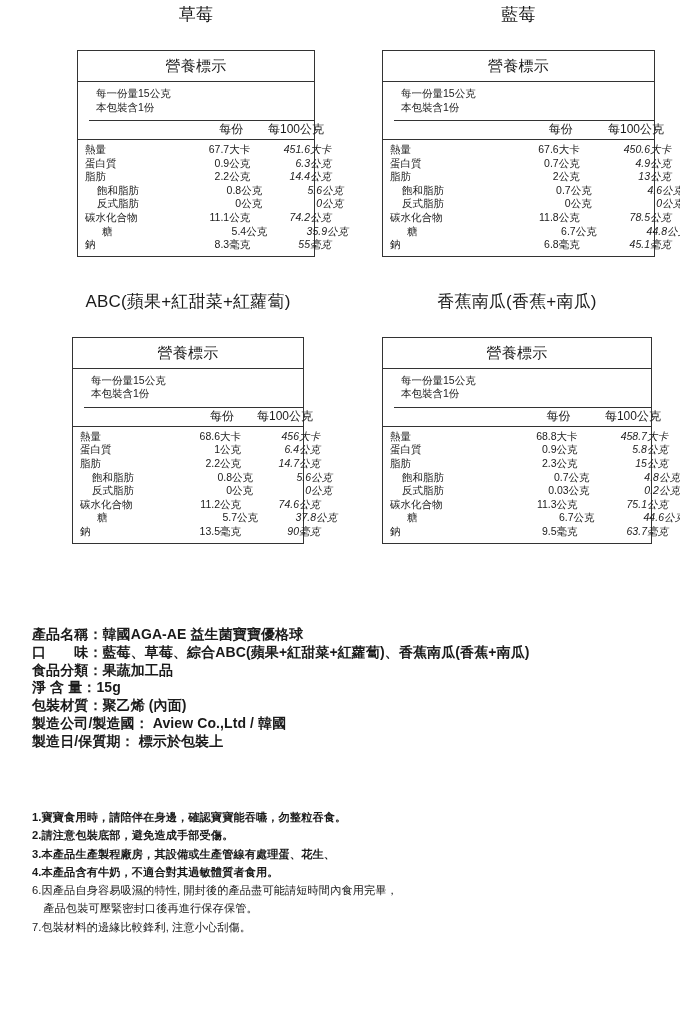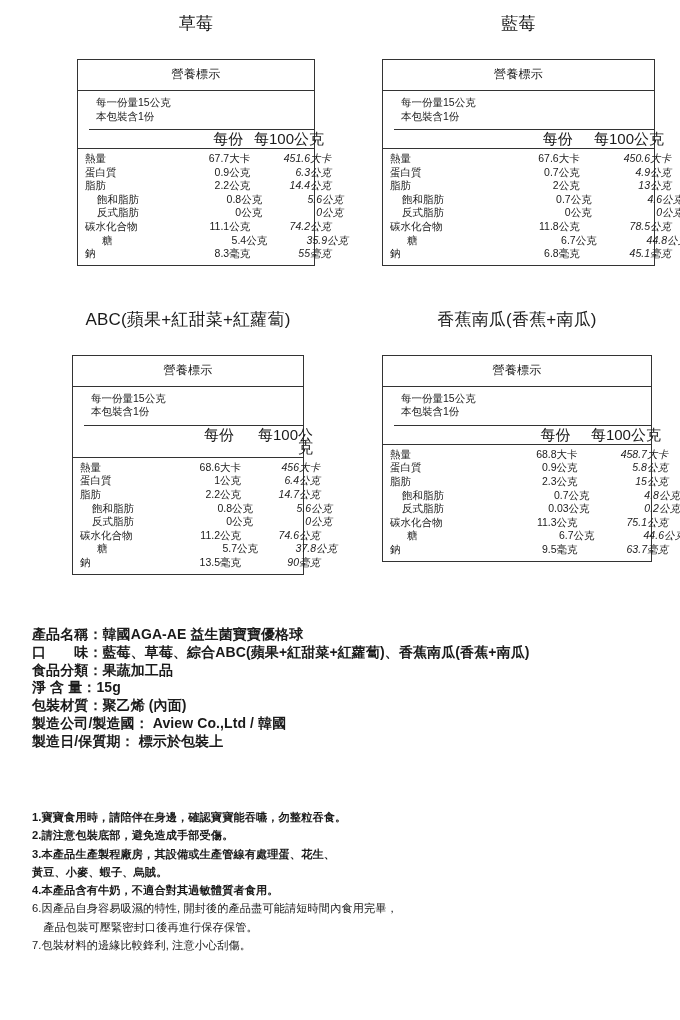--- a/index.html
+++ b/index.html
@@ -30,54 +30,54 @@
   }
   .panel {
     width: 340px;
     box-sizing: border-box;
   }
   .panel-title {
     text-align: center;
     font-size: 17px;
     line-height: 22px;
     color: #1a1a1a;
-    padding-top: 13px;
+    padding-top: 4px;
     padding-bottom: 0px;
     letter-spacing: 0.2px;
     font-weight: 400;
   }
 
   
   .nft {
     border: 1.4px solid #333;
     background: #fff;
     box-sizing: border-box;
     font-size: 10.5px;
     line-height: 13px;
   }
   .nft-head {
     text-align: center;
-    font-size: 12px;
+    font-size: 15px;
     line-height: 17px;
     padding: 6px 0 7px 0;
     border-bottom: 1.2px solid #333;
     letter-spacing: 0.3px;
   }
   .nft-serving {
     padding: 5px 0 6px 7px;
     border-bottom: 1.2px solid #333;
     font-size: 10.5px;
     line-height: 13.5px;
     margin-left: 11px;
   }
   .nft-colhead {
     display: flex;
     border-bottom: 1.4px solid #333;
     padding: 2px 0 3px 0;
-    font-size: 15px;
+    font-size: 12px;
   }
   .nft-colhead .c1 { flex: 0 0 40%; }
   .nft-colhead .c2 { flex: 0 0 30%; text-align: right; padding-right: 10px; }
   .nft-colhead .c3 { flex: 0 0 30%; text-align: right; padding-right: 8px; }
 
   .nft-body { padding: 3px 0 4px 0; }
   .nft-row {
     display: flex;
     font-size: 10.5px;
     line-height: 13.6px;
@@ -370,19 +370,18 @@
       <div class="info-line">製造公司/製造國： Aview Co.,Ltd / 韓國</div>
       <div class="info-line">製造日/保質期： 標示於包裝上</div>
     </div>
 </div>
 
 <div class="info-block" style="top:808px;">
   <div>
       <div class="note-line">1.寶寶食用時，請陪伴在身邊，確認寶寶能吞嚥，勿整粒吞食。</div>
       <div class="note-line">2.請注意包裝底部，避免造成手部受傷。</div>
       <div class="note-line">3.本產品生產製程廠房，其設備或生產管線有處理蛋、花生、</div>
-      <div class="note-line">黃豆、小麥、蝦子、烏賊。</div>
       <div class="note-line">4.本產品含有牛奶，不適合對其過敏體質者食用。</div>
       <div class="note-line thin">6.因產品自身容易吸濕的特性, 開封後的產品盡可能請短時間內食用完畢，</div>
       <div class="note-line thin">　產品包裝可壓緊密封口後再進行保存保管。</div>
       <div class="note-line thin">7.包裝材料的邊緣比較鋒利, 注意小心刮傷。</div>
     </div>
 </div>
 
 </body></html>

